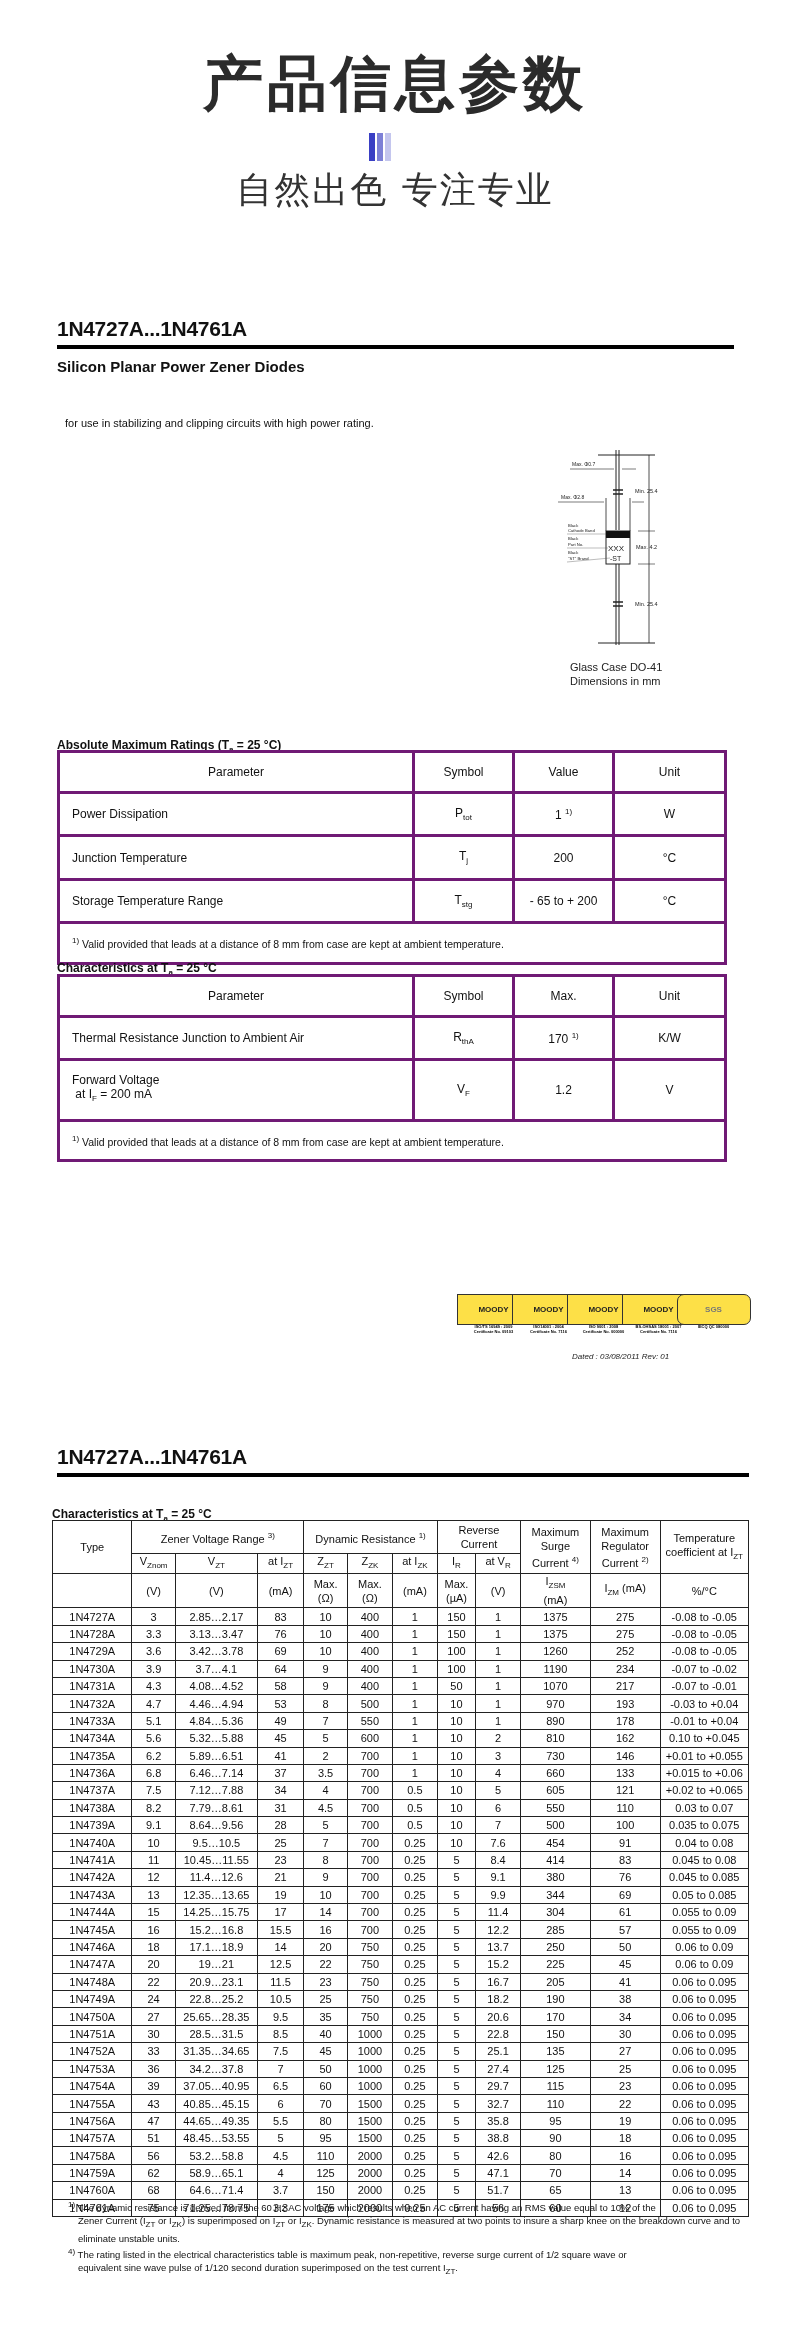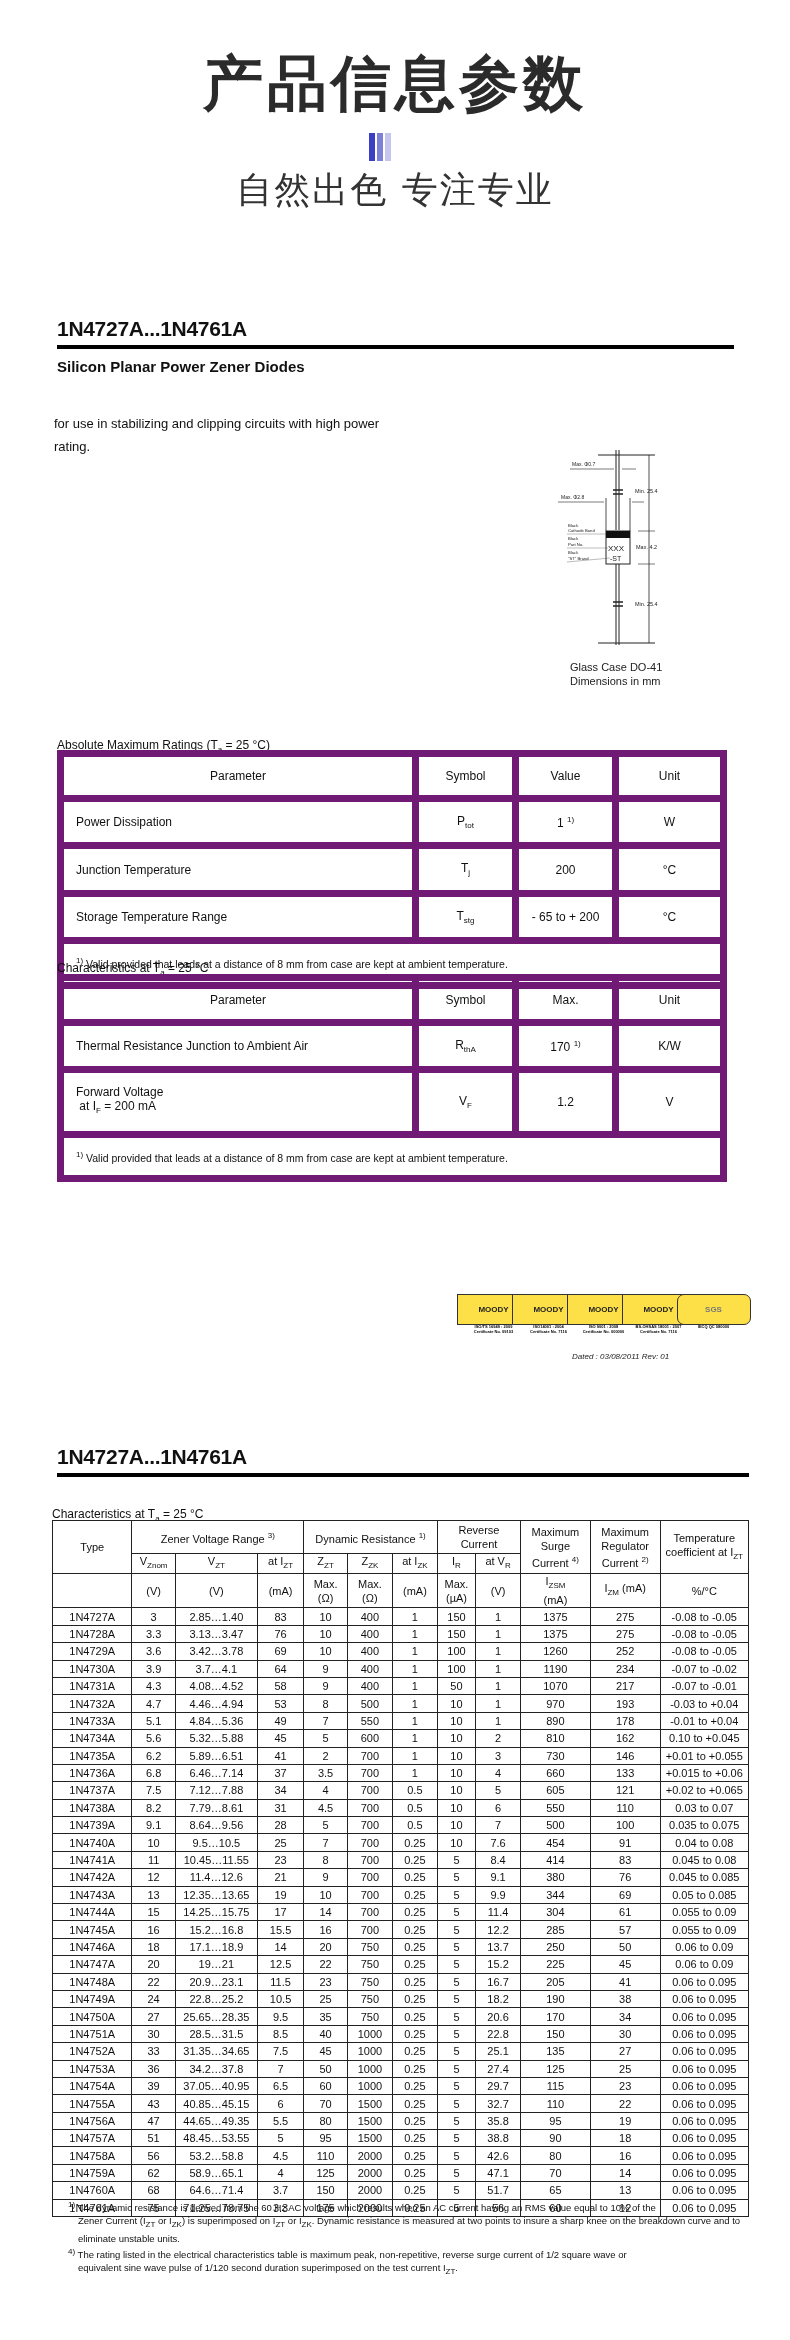--- a/index.html
+++ b/index.html
@@ -4,27 +4,27 @@
 <style>
 *{margin:0;padding:0;box-sizing:border-box;}
 body{width:790px;height:2340px;background:#fff;font-family:"Liberation Sans",sans-serif;color:#111;position:relative;overflow:hidden;}
 .banner-title{position:absolute;top:44px;left:0;width:790px;text-align:center;font-family:"DejaVu Sans",sans-serif;font-weight:bold;font-size:60px;color:#2b2b2b;letter-spacing:4px;}
 .bars{position:absolute;top:133px;left:369px;width:25px;height:28px;}
 .bars span{position:absolute;top:0;width:6px;height:28px;}
 .banner-sub{position:absolute;top:166px;left:0;width:790px;text-align:center;font-family:"DejaVu Sans",sans-serif;font-size:36px;color:#333;letter-spacing:2px;font-weight:300;}
 .h1{position:absolute;left:57px;font-weight:bold;font-size:21px;letter-spacing:-0.3px;}
 .rule{position:absolute;left:57px;width:422px;height:4px;background:#000;}
 .h2{position:absolute;left:57px;font-weight:bold;font-size:15px;}
-.p{position:absolute;left:54px;font-size:13px;line-height:23px;width:360px;}
+.p{position:absolute;left:65px;font-size:11px;line-height:23px;width:360px;}
 .diagram{position:absolute;left:540px;top:450px;width:200px;height:250px;}
 .diag-cap{position:absolute;left:570px;top:660px;font-size:11px;line-height:14px;color:#222;}
-.sec-label{position:absolute;left:57px;font-weight:normal;font-size:12px;}
+.sec-label{position:absolute;left:57px;font-weight:bold;font-size:12px;}
 table{border-collapse:collapse;}
 .t1{position:absolute;left:57px;width:670px;font-size:12px;}
-.t1 td{border:7px solid #701a75;height:24px;padding:12px 12px;}
+.t1 td{border:3px solid #701a75;height:24px;padding:12px 12px;}
 .t1 .c{text-align:center;}
 .t1 .note{font-size:10.5px;height:26px;}
 sub{font-size:8px;}
 sup{font-size:8px;}
 .certs{position:absolute;left:468px;top:1294px;display:flex;gap:4px;}
 .cert{width:51px;height:40px;display:flex;flex-direction:column;align-items:center;}
 .cert-box{width:74px;height:31px;border:1px solid #333;background:#fde047;display:flex;align-items:center;justify-content:center;font-size:8px;font-weight:bold;color:#222;}
 .cert-text{font-size:4px;font-weight:bold;line-height:4.5px;text-align:center;color:#000;}
 .dated{position:absolute;left:572px;top:1352px;font-size:8px;font-style:italic;color:#222;}
 .big{position:absolute;left:52px;top:1520px;width:697px;font-size:11px;}
@@ -254,21 +254,21 @@
     <td>(V)</td>
     <td>I<sub>ZSM</sub><br>(mA)</td>
     <td>I<sub>ZM</sub> (mA)</td>
     <td>%/°C</td>
   </tr>
   </tbody>
     <tbody id="zener-rows">
       <tr>
         <td>1N4727A</td>
         <td>3</td>
-        <td>2.85…1.40</td>
+        <td>2.85…2.17</td>
         <td>83</td>
         <td>10</td>
         <td>400</td>
         <td>1</td>
         <td>150</td>
         <td>1</td>
         <td>1375</td>
         <td>275</td>
         <td>-0.08 to -0.05</td>
       </tr>

